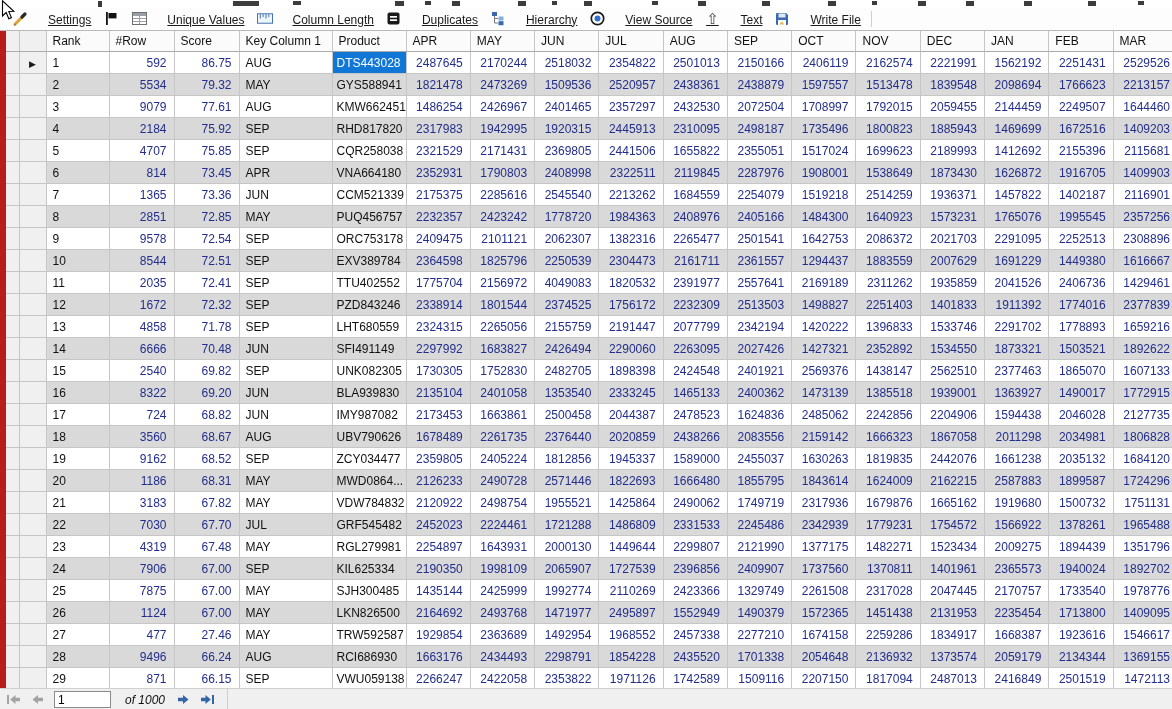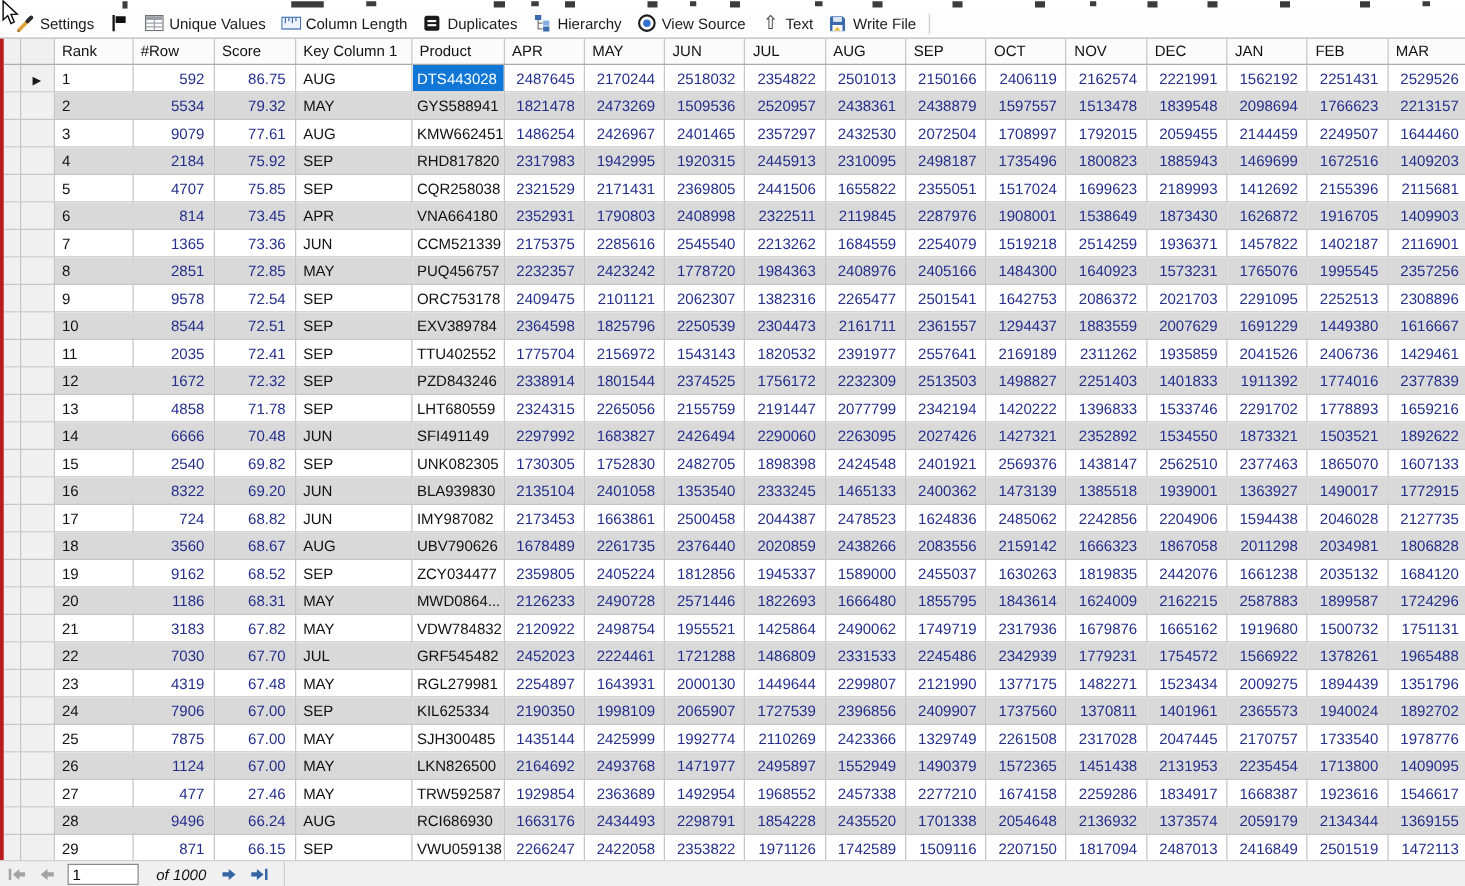--- a/index.html
+++ b/index.html
@@ -11,30 +11,31 @@
   
   #top-strip{position:relative;height:7px;background:#fff;overflow:hidden;}
   #top-strip .frag{position:absolute;top:1px;background:#3c3c3c;}
   
   #toolbar{
     height:23px;display:flex;align-items:center;
     background:#fdfdfd;border-bottom:1px solid #b9b9b9;
     padding-left:6px;font-size:12px;color:#1a1a1a;
   }
   .tb-item{
-    display:flex;align-items:center;gap:4px;padding:2px 6px;
+    display:flex;align-items:flex-end;gap:20px;padding:2px 6px;
     border:none;background:transparent;font:inherit;color:inherit;cursor:default;
     white-space:nowrap;
+    text-decoration:underline;
   }
   .tb-icon{display:inline-flex;align-items:center;justify-content:center;width:16px;height:16px;}
   .tb-sep{width:1px;height:16px;background:#cfcfcf;margin:0 4px;}
   
   #mouse-cursor{position:absolute;left:1px;top:0;z-index:50;pointer-events:none;}
   
-  #grid-wrap{height:657px;overflow:hidden;border-left:3px solid #b91c1c;}
+  #grid-wrap{height:657px;overflow:hidden;border-left:6px solid #b91c1c;}
   table{border-collapse:collapse;table-layout:fixed;width:1172px;font-size:12px;}
   th,td{
     overflow:hidden;white-space:nowrap;
     border-right:1px solid #c6c6c6;border-bottom:1px solid #c6c6c6;
     padding:0 7px 0 6px;
   }
   thead th{
     height:20px;font-weight:400;text-align:left;color:#111;
     background:#fbfbfb;border-bottom:1px solid #ababab;
   }
@@ -433,21 +434,21 @@
         <tr class="odd">
           <td class="gutter"></td>
           <td class="rowhead"></td>
           <td class="txt">11</td>
           <td class="num">2035</td>
           <td class="num">72.41</td>
           <td class="txt">SEP</td>
           <td class="txt prod">TTU402552</td>
           <td class="num">1775704</td>
           <td class="num">2156972</td>
-          <td class="num">1543143</td>
+          <td class="num">4049083</td>
           <td class="num">1820532</td>
           <td class="num">2391977</td>
           <td class="num">2557641</td>
           <td class="num">2169189</td>
           <td class="num">2311262</td>
           <td class="num">1935859</td>
           <td class="num">2041526</td>
           <td class="num">2406736</td>
           <td class="num">1429461</td>
         </tr>

